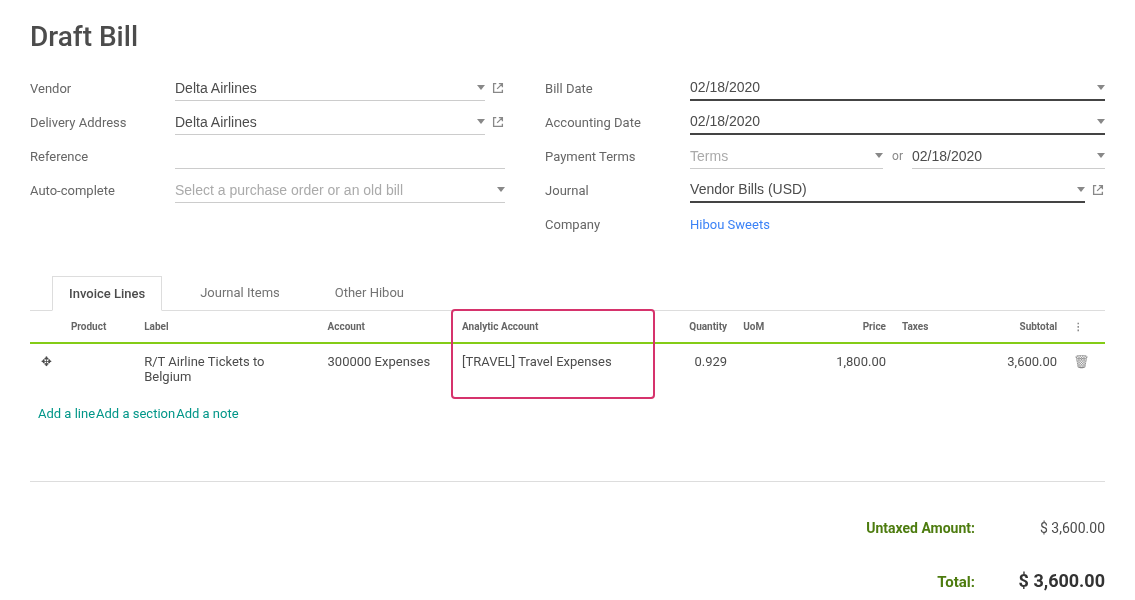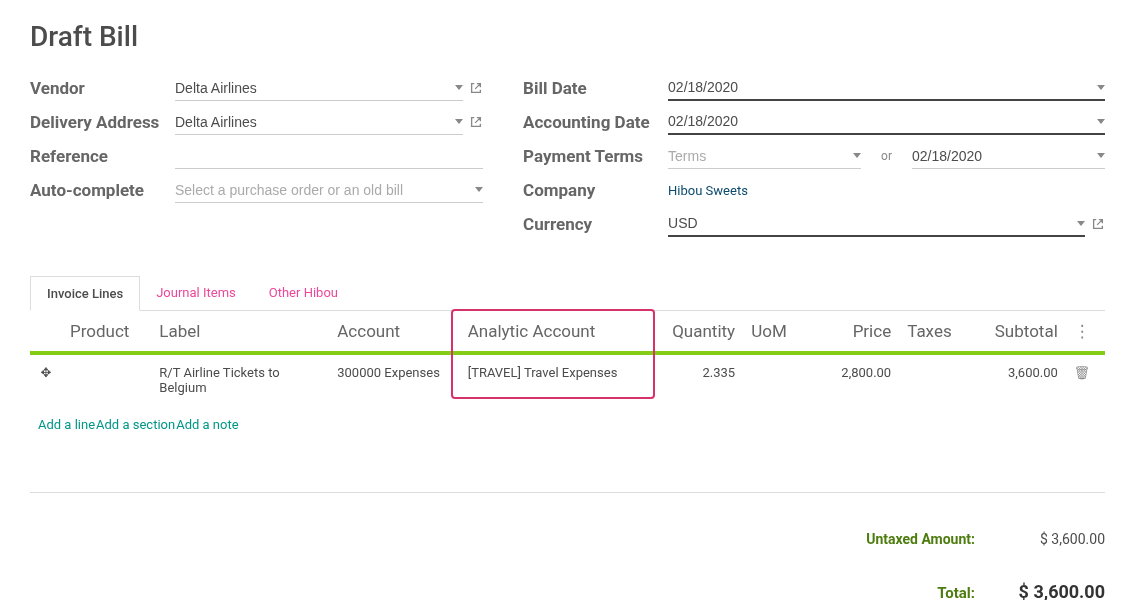--- a/index.html
+++ b/index.html
@@ -19,23 +19,23 @@
   }
   .form-col { flex: 1; }
   .form-row {
     display: flex;
     align-items: center;
     margin-bottom: 8px;
     min-height: 26px;
   }
   .form-label {
     width: 145px;
-    font-weight: 700;
+    font-weight: 400;
     color: #666;
-    font-size: 17px;
+    font-size: 13px;
     flex-shrink: 0;
   }
   .form-value {
     flex: 1;
     display: flex;
     align-items: center;
     gap: 6px;
   }
   .input-wrap {
     flex: 1;
@@ -62,65 +62,65 @@
     border-right: 4px solid transparent;
     border-top: 5px solid #888;
     margin-left: 4px;
     flex-shrink: 0;
   }
   .ext-icon {
     width: 14px; height: 14px;
     flex-shrink: 0;
   }
   .ext-icon svg { display: block; }
-  .link-color { color: #0c4a6e; }
+  .link-color { color: #3b82f6; }
   .or-text { color: #888; font-size: 12px; margin: 0 6px; }
 
   
   .tabs {
     display: flex;
     border-bottom: 1px solid #ddd;
     margin-bottom: 0;
   }
   .tab {
     padding: 9px 16px;
     border: 1px solid #ddd;
     border-bottom: none;
     margin-right: -1px;
     background: #fff;
-    color: #ec4899;
+    color: #737373;
     cursor: pointer;
     font-size: 13px;
     position: relative;
   }
   .tab.active {
     border-top: 1px solid #ddd;
     color: #4c4c4c;
     font-weight: 500;
     z-index: 1;
     border-bottom: 1px solid #fff;
     margin-bottom: -1px;
   }
   .tab:not(.active) { border-color: transparent; border-bottom-color: #ddd; }
   .tabs { align-items: flex-end; }
-  .tab { border: 1px solid #ddd; background:#fff; }
+  .tab { border: 1px solid #ddd; background:#fff;margin-left:22px; }
   .tab:not(.active){ border-color: transparent; }
 
   
   .lines-table {
     width: 100%;
     border-collapse: collapse;
   }
   .lines-table th {
     text-align: left;
-    font-weight: 400;
+    font-weight: 700;
     color: #666;
     padding: 10px 8px;
-    border-bottom: 4px solid #84cc16;
-    font-size: 17px;
+    border-bottom: 2px solid #84cc16;
+    font-size: 10px;
   }
   .lines-table th.num, .lines-table td.num { text-align: right; }
   .lines-table td {
     padding: 10px 8px;
     color: #4c4c4c;
     vertical-align: top;
     font-size: 13px;
   }
   .drag-cell { width: 24px; color:#aaa; text-align:center; }
   .col-highlight-box {
@@ -151,21 +151,21 @@
     gap: 30px;
     margin-bottom: 14px;
   }
   .totals-label { color: #4d7c0f; font-size: 14px; font-weight:700; }
   .totals-value { min-width: 100px; color: #4c4c4c; font-size: 14px; margin-top: 20px; }
   .totals-row.grand .totals-label { font-size: 15px; }
   .totals-row.grand .totals-value { font-size: 18px; font-weight: 700; color:#333; }
 
   .trash-icon { color:#888; }
   .more-icon { color:#888; }
-  .terms-row { display:flex; align-items:center; gap:14px; flex:1; }
+  .terms-row { display:flex; align-items:center; gap:3px; flex:1; }
 </style>
 </head>
 <body>
 
 <h1>Draft Bill</h1>
 
 <div class="form-grid">
 
   <div class="form-col">
     <div class="form-row">
@@ -242,37 +242,37 @@
           <span class="caret"></span>
         </div>
         <span class="or-text">or</span>
         <div class="input-wrap" style="flex:0.5">
           <input value="02/18/2020" style="">
           <span class="caret"></span>
         </div>
       </div>
     </div>
     <div class="form-row">
-      <div class="form-label">Company</div>
-      <div class="form-value">
-        <span class="link-color">Hibou Sweets</span>
-      </div>
-    </div>
-    <div class="form-row">
-      <div class="form-label">Currency</div>
+      <div class="form-label">Journal</div>
       <div class="form-value">
         <div class="input-wrap thick">
-          <input value="USD" style="">
+          <input value="Vendor Bills (USD)" style="">
           <span class="caret"></span>
         </div>
         <span class="ext-icon">
           <svg viewBox="0 0 16 16" width="14" height="14" fill="none" stroke="#888" stroke-width="1.5">
               <path d="M6 3H3v10h10v-3M9 3h4v4M13 3L7 9"></path>
             </svg>
         </span>
+      </div>
+    </div>
+    <div class="form-row">
+      <div class="form-label">Company</div>
+      <div class="form-value">
+        <span class="link-color">Hibou Sweets</span>
       </div>
     </div>
   </div>
 </div>
 
 <div class="tabs">
   <div class="tab active">Invoice Lines</div>
   <div class="tab">Journal Items</div>
   <div class="tab">Other Hibou</div>
 </div>
@@ -294,23 +294,23 @@
         <th style="width:24px"><span class="more-icon">⋮</span></th>
       </tr>
     </thead>
     <tbody>
       <tr>
         <td class="drag-cell">✥</td>
         <td></td>
         <td>R/T Airline Tickets to Belgium</td>
         <td>300000 Expenses</td>
         <td id="td-analytic">[TRAVEL] Travel Expenses</td>
-        <td class="num">2.335</td>
+        <td class="num">0.929</td>
         <td></td>
-        <td class="num">2,800.00</td>
+        <td class="num">1,800.00</td>
         <td></td>
         <td class="num">3,600.00</td>
         <td><span class="trash-icon">🗑</span></td>
       </tr>
     </tbody>
   </table>
   <div class="col-highlight-box" id="highlight-box" style="left: 421.438px; top: -2px; width: 203.156px; height: 90px;"></div>
 </div>
 
 <div class="line-actions">

